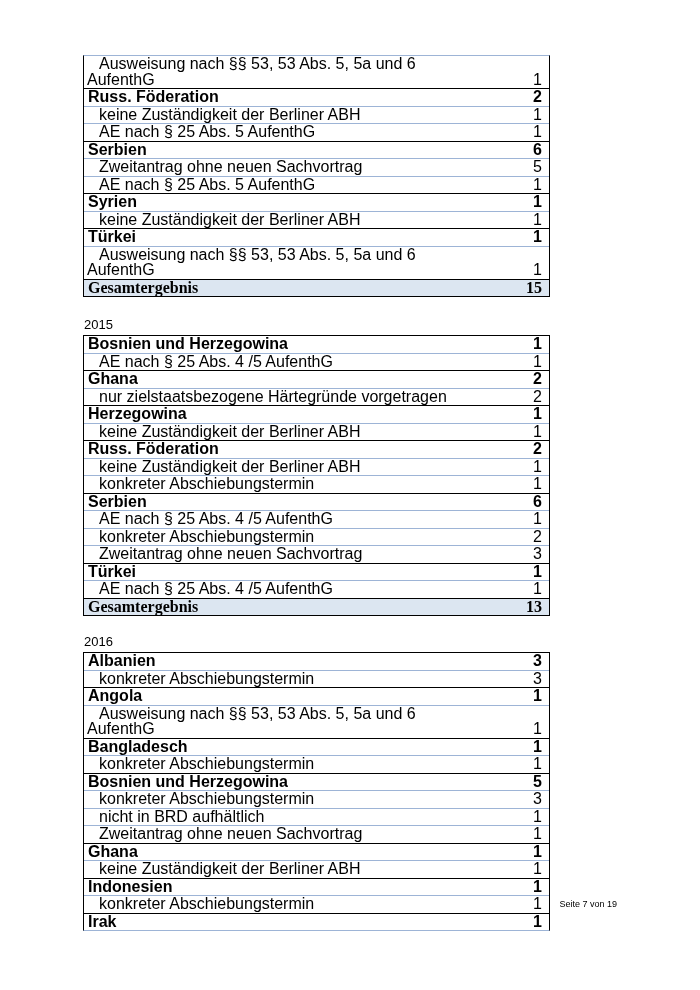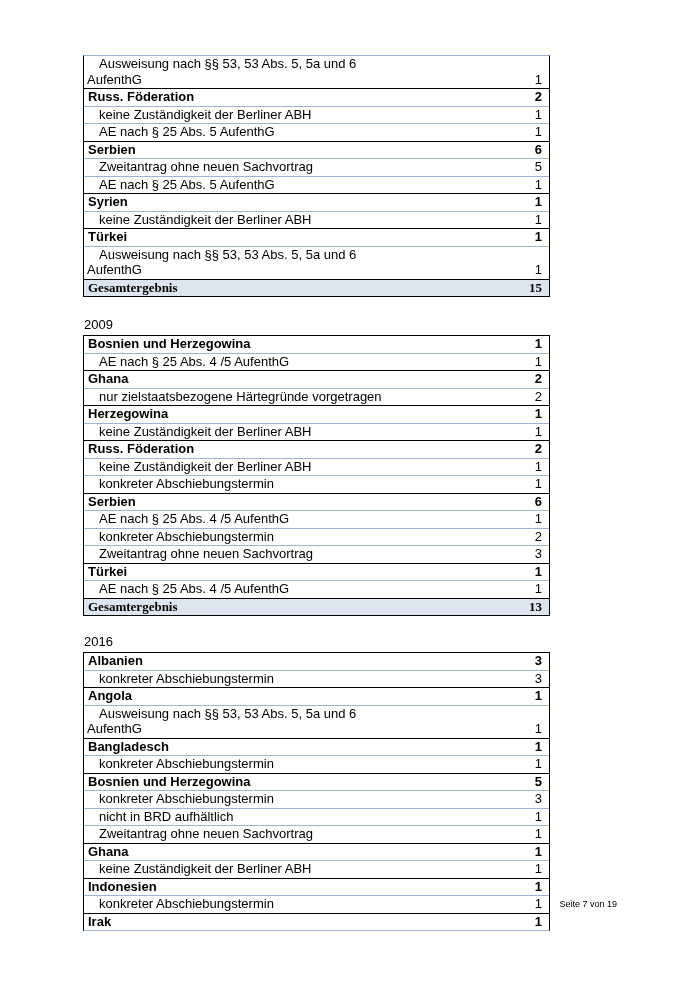--- a/index.html
+++ b/index.html
@@ -22,21 +22,21 @@
     font-size:13px;line-height:16px;
     margin:20px 0 2px 1px;
   }
   .table-block:nth-of-type(3) .year-label{margin-top:18px;}
   .table{
     width:100%;
     border-left:1.4px solid var(--line);
     border-right:1.4px solid var(--line);
     border-top:1.4px solid var(--line);
     border-bottom:1.4px solid var(--line);
-    font-size:13px;line-height:15.5px;
+    font-size:16px;line-height:15.5px;
   }
   .table.open-top{border-top:1px solid var(--grid);}
   .table.open-bottom{border-bottom:1px solid var(--grid);}
   .row{
     display:flex;align-items:flex-end;
     min-height:16px;
     border-top:1px solid var(--grid);
   }
   .table > .row:first-child{border-top:none;}
   .row.country,.row.total{
@@ -108,21 +108,21 @@
           <div class="cell label"><span>Ausweisung nach §§ 53, 53 Abs. 5, 5a und 6</span><br><span>AufenthG</span></div>
           <div class="cell value">1</div>
         </div>
         <div class="row total">
           <div class="cell label"><span>Gesamtergebnis</span></div>
           <div class="cell value">15</div>
         </div>
       </div>
     </div>
     <div class="table-block">
-      <div class="year-label">2009</div>
+      <div class="year-label">2015</div>
       <div class="table">
         <div class="row country">
           <div class="cell label"><span>Bosnien und Herzegowina</span></div>
           <div class="cell value">1</div>
         </div>
         <div class="row sub">
           <div class="cell label"><span>AE nach § 25 Abs. 4 /5 AufenthG</span></div>
           <div class="cell value">1</div>
         </div>
         <div class="row country">

